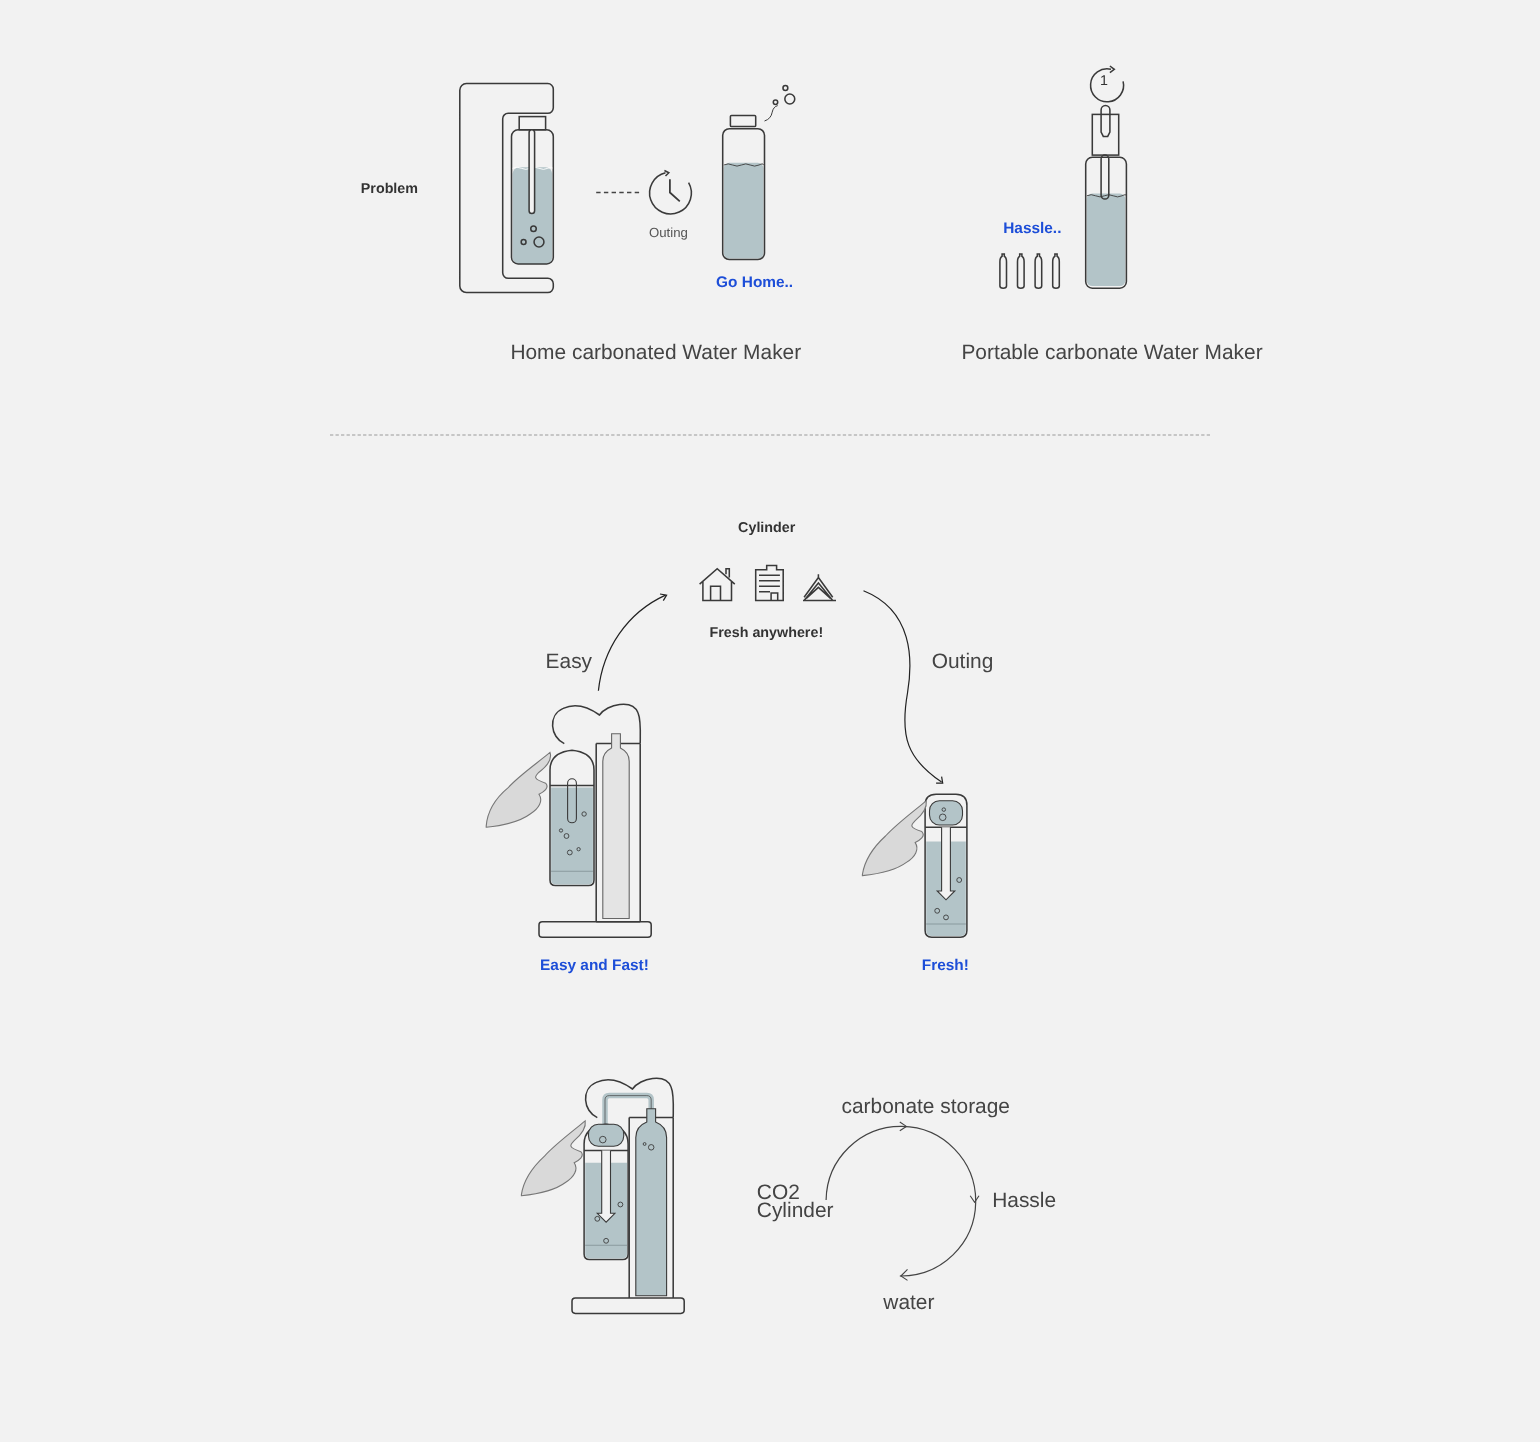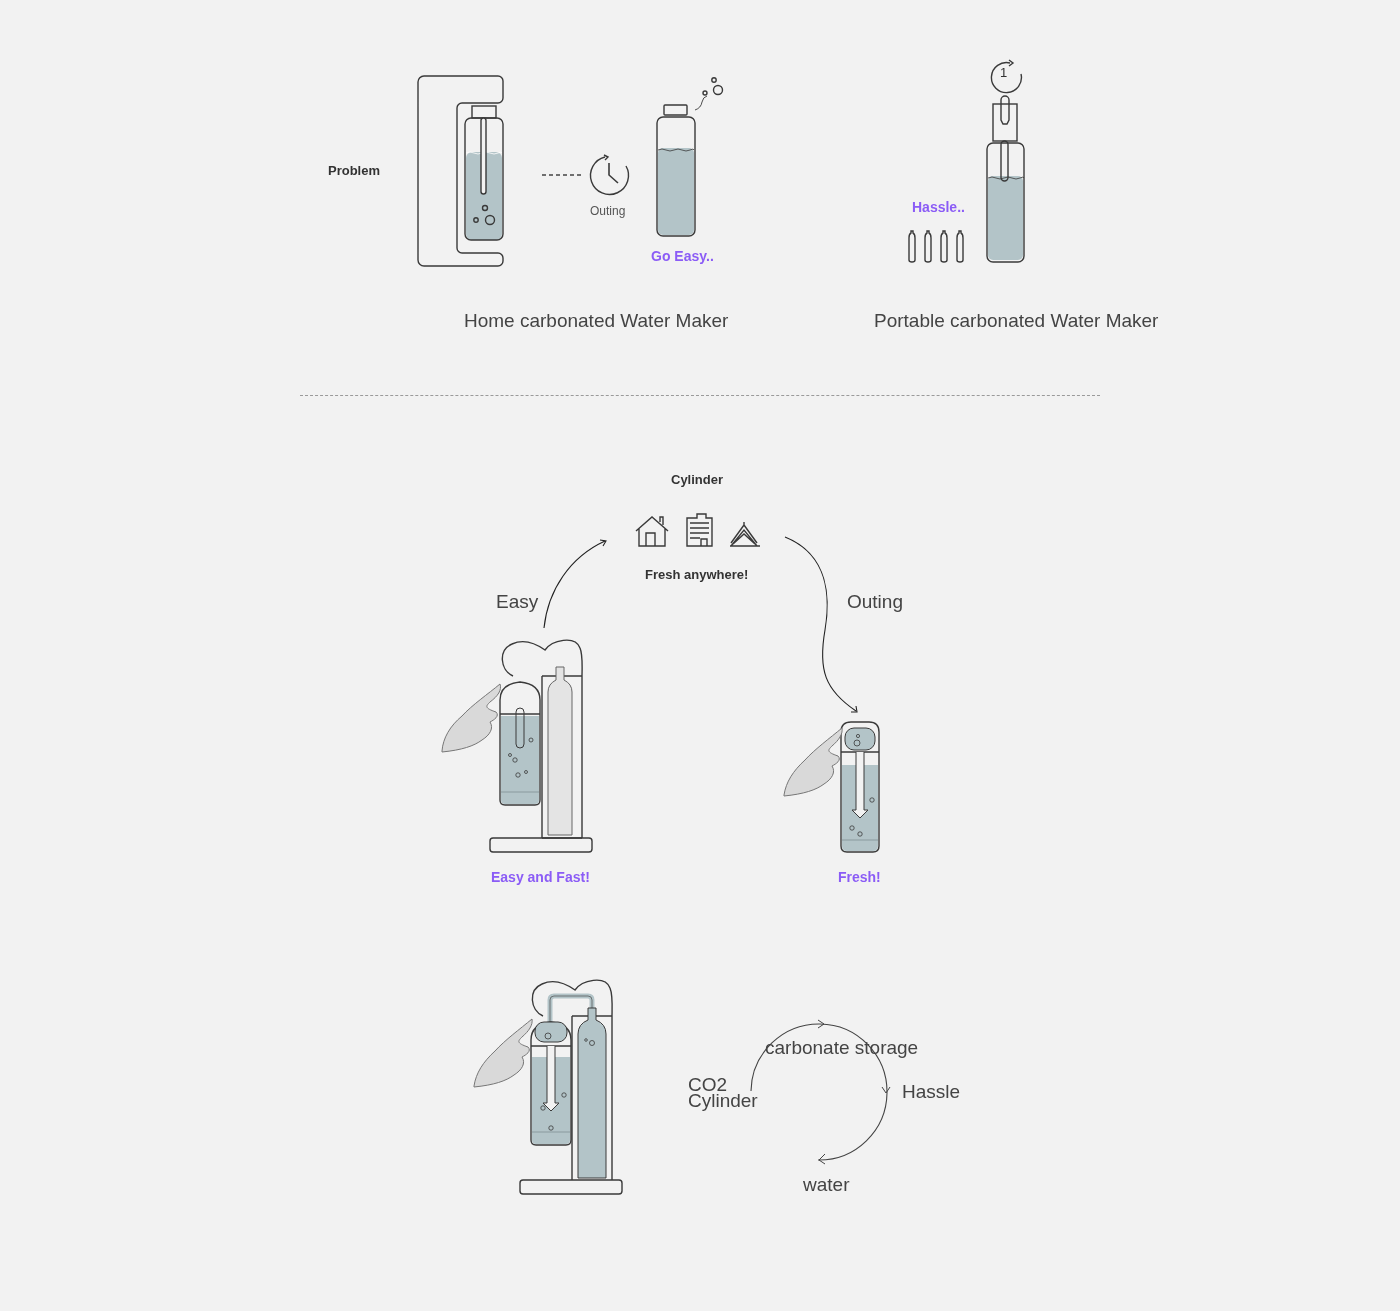--- a/index.html
+++ b/index.html
@@ -2,21 +2,21 @@
 <html><head>
 <meta charset="utf-8">
 <style>
   html, body { margin: 0; padding: 0; }
   body {
     width: 1400px; height: 1311px; background: #f2f2f2; position: relative; overflow: hidden;
     font-family: "Liberation Sans", "DejaVu Sans", sans-serif; color: #333;
   }
   .abs { position: absolute; }
   .lbl { font-size: 19px; color: #444; white-space: nowrap; }
-  .bold14 { font-size: 14px; font-weight: bold; color: #8b5cf6; white-space: nowrap; }
+  .bold14 { font-size: 14px; font-weight: bold; color: #1d4ed8; white-space: nowrap; }
   .bold13 { font-size: 13px; font-weight: bold; color: #333; white-space: nowrap; }
   svg { position: absolute; overflow: visible; }
   .stroke { fill: none; stroke: #3a3a3a; stroke-width: 1.4; }
   .water { fill: #b3c4c8; }
   .divider { position: absolute; left: 300px; width: 800px; top: 395px; border-top: 1.5px dashed #9a9a9a; }
 </style>
 </head>
 <body>
 
 <div class="abs bold13" style="left:284px; top:163px;padding-left:44px;">Problem</div>
@@ -49,21 +49,21 @@
 <svg style="left:0;top:0;" width="1400" height="400">
   <rect class="stroke" x="664" y="105" width="23" height="10" rx="1"></rect>
   <rect class="water" x="658" y="148" width="36" height="87" rx="5"></rect>
   <rect class="stroke" x="657" y="117" width="38" height="119" rx="6"></rect>
   <path class="stroke" style="stroke-width:0.8" d="M658,150 q4,-2 8,0 t8,0 t8,0 t8,0 t4,0"></path>
   <path class="stroke" style="stroke-width:0.9" d="M695,110 q6,-2 7,-8 q1,-5 5,-6"></path>
   <circle class="stroke" cx="705" cy="93" r="2"></circle>
   <circle class="stroke" cx="714" cy="80" r="2.2"></circle>
   <circle class="stroke" cx="718" cy="90" r="4.5"></circle>
 </svg>
-<div class="abs bold14" style="left:651px; top:248px;">Go Easy..</div>
+<div class="abs bold14" style="left:651px; top:248px;">Go Home..</div>
 
 <svg style="left:0;top:0;" width="1400" height="400">
 
   <path class="stroke" d="M1010,63 A15,15 0 1 0 1021,74"></path>
   <path class="stroke" d="M1009,60 l4,3 l-4,3"></path>
 
   <rect class="stroke" x="993" y="104" width="24" height="37"></rect>
   <path class="stroke" d="M1001,120 V100 a4,4 0 0 1 8,0 V120 l-2,4 h-4 Z"></path>
 
   <rect class="water" x="988" y="176" width="35" height="84" rx="5"></rect>
@@ -73,21 +73,21 @@
 
   <path class="stroke" d="M909,260 V238 q0,-4 2,-5 v-2 h2 v2 q2,1 2,5 V260 q0,2 -3,2 q-3,0 -3,-2 Z"></path>
   <path class="stroke" d="M925,260 V238 q0,-4 2,-5 v-2 h2 v2 q2,1 2,5 V260 q0,2 -3,2 q-3,0 -3,-2 Z"></path>
   <path class="stroke" d="M941,260 V238 q0,-4 2,-5 v-2 h2 v2 q2,1 2,5 V260 q0,2 -3,2 q-3,0 -3,-2 Z"></path>
   <path class="stroke" d="M957,260 V238 q0,-4 2,-5 v-2 h2 v2 q2,1 2,5 V260 q0,2 -3,2 q-3,0 -3,-2 Z"></path>
 </svg>
 <div class="abs" style="left:1000px; top:65px; font-size:13px; color:#333;">1</div>
 <div class="abs bold14" style="left:912px; top:199px;">Hassle..</div>
 
 <div class="abs lbl" style="left:464px; top:310px;">Home carbonated Water Maker</div>
-<div class="abs lbl" style="left:874px; top:310px;">Portable carbonated Water Maker</div>
+<div class="abs lbl" style="left:874px; top:310px;">Portable carbonate Water Maker</div>
 
 <div class="divider"></div>
 
 <div class="abs bold13" style="left:671px; top:472px;">Cylinder</div>
 
 <svg style="left:0;top:0;" width="1400" height="1311">
   <path class="stroke" d="M636,531 L652,517 L668,531 M639,528 V546 H665 V528 M646,546 V533 H655 V546 M660,522 V517 H663 V525"></path>
 </svg>
 <svg style="left:0;top:0;" width="1400" height="1311">
   <path class="stroke" d="M687,546 V518 H697 V514 H706 V518 H712 V546 Z M690,523 H709 M690,528 H709 M690,533 H709 M690,538 H700 M701,546 V539 H707 V546"></path>
@@ -182,19 +182,19 @@
 
   <path d="M474,1086 C476,1073 483,1062 495,1051 C505,1040 520,1029 532,1019 C533,1025 529,1031 522,1037 C518,1041 516,1043 528,1047 C532,1051 526,1055 522,1057 C526,1063 522,1070 514,1075 C506,1081 494,1085 474,1087 Z" fill="#d9d9d9" stroke="#777" stroke-width="1"></path>
 </svg>
 
 <svg style="left:0;top:0;" width="1400" height="1311">
   <path d="M751,1091 A68,68 0 1 1 818,1160" fill="none" stroke="#444" stroke-width="1.1"></path>
   <path d="M818,1020 L824,1024 L818,1028" fill="none" stroke="#444" stroke-width="1"></path>
   <path d="M882,1087 L886,1093 L890,1087" fill="none" stroke="#444" stroke-width="1"></path>
   <path d="M825,1154 L819,1160 L825,1164" fill="none" stroke="#444" stroke-width="1"></path>
 </svg>
-<div class="abs lbl" style="left:765px; top:1037px;">carbonate storage</div>
+<div class="abs lbl" style="left:765px; top:996px;">carbonate storage</div>
 <div class="abs lbl" style="left:902px; top:1081px;">Hassle</div>
 <div class="abs lbl" style="left:803px; top:1174px;">water</div>
 <div class="abs lbl" style="left:688px; top:1077px; line-height:16px;">
   <div>CO2</div>
   <div>Cylinder</div>
 </div>
 
 </body></html>

